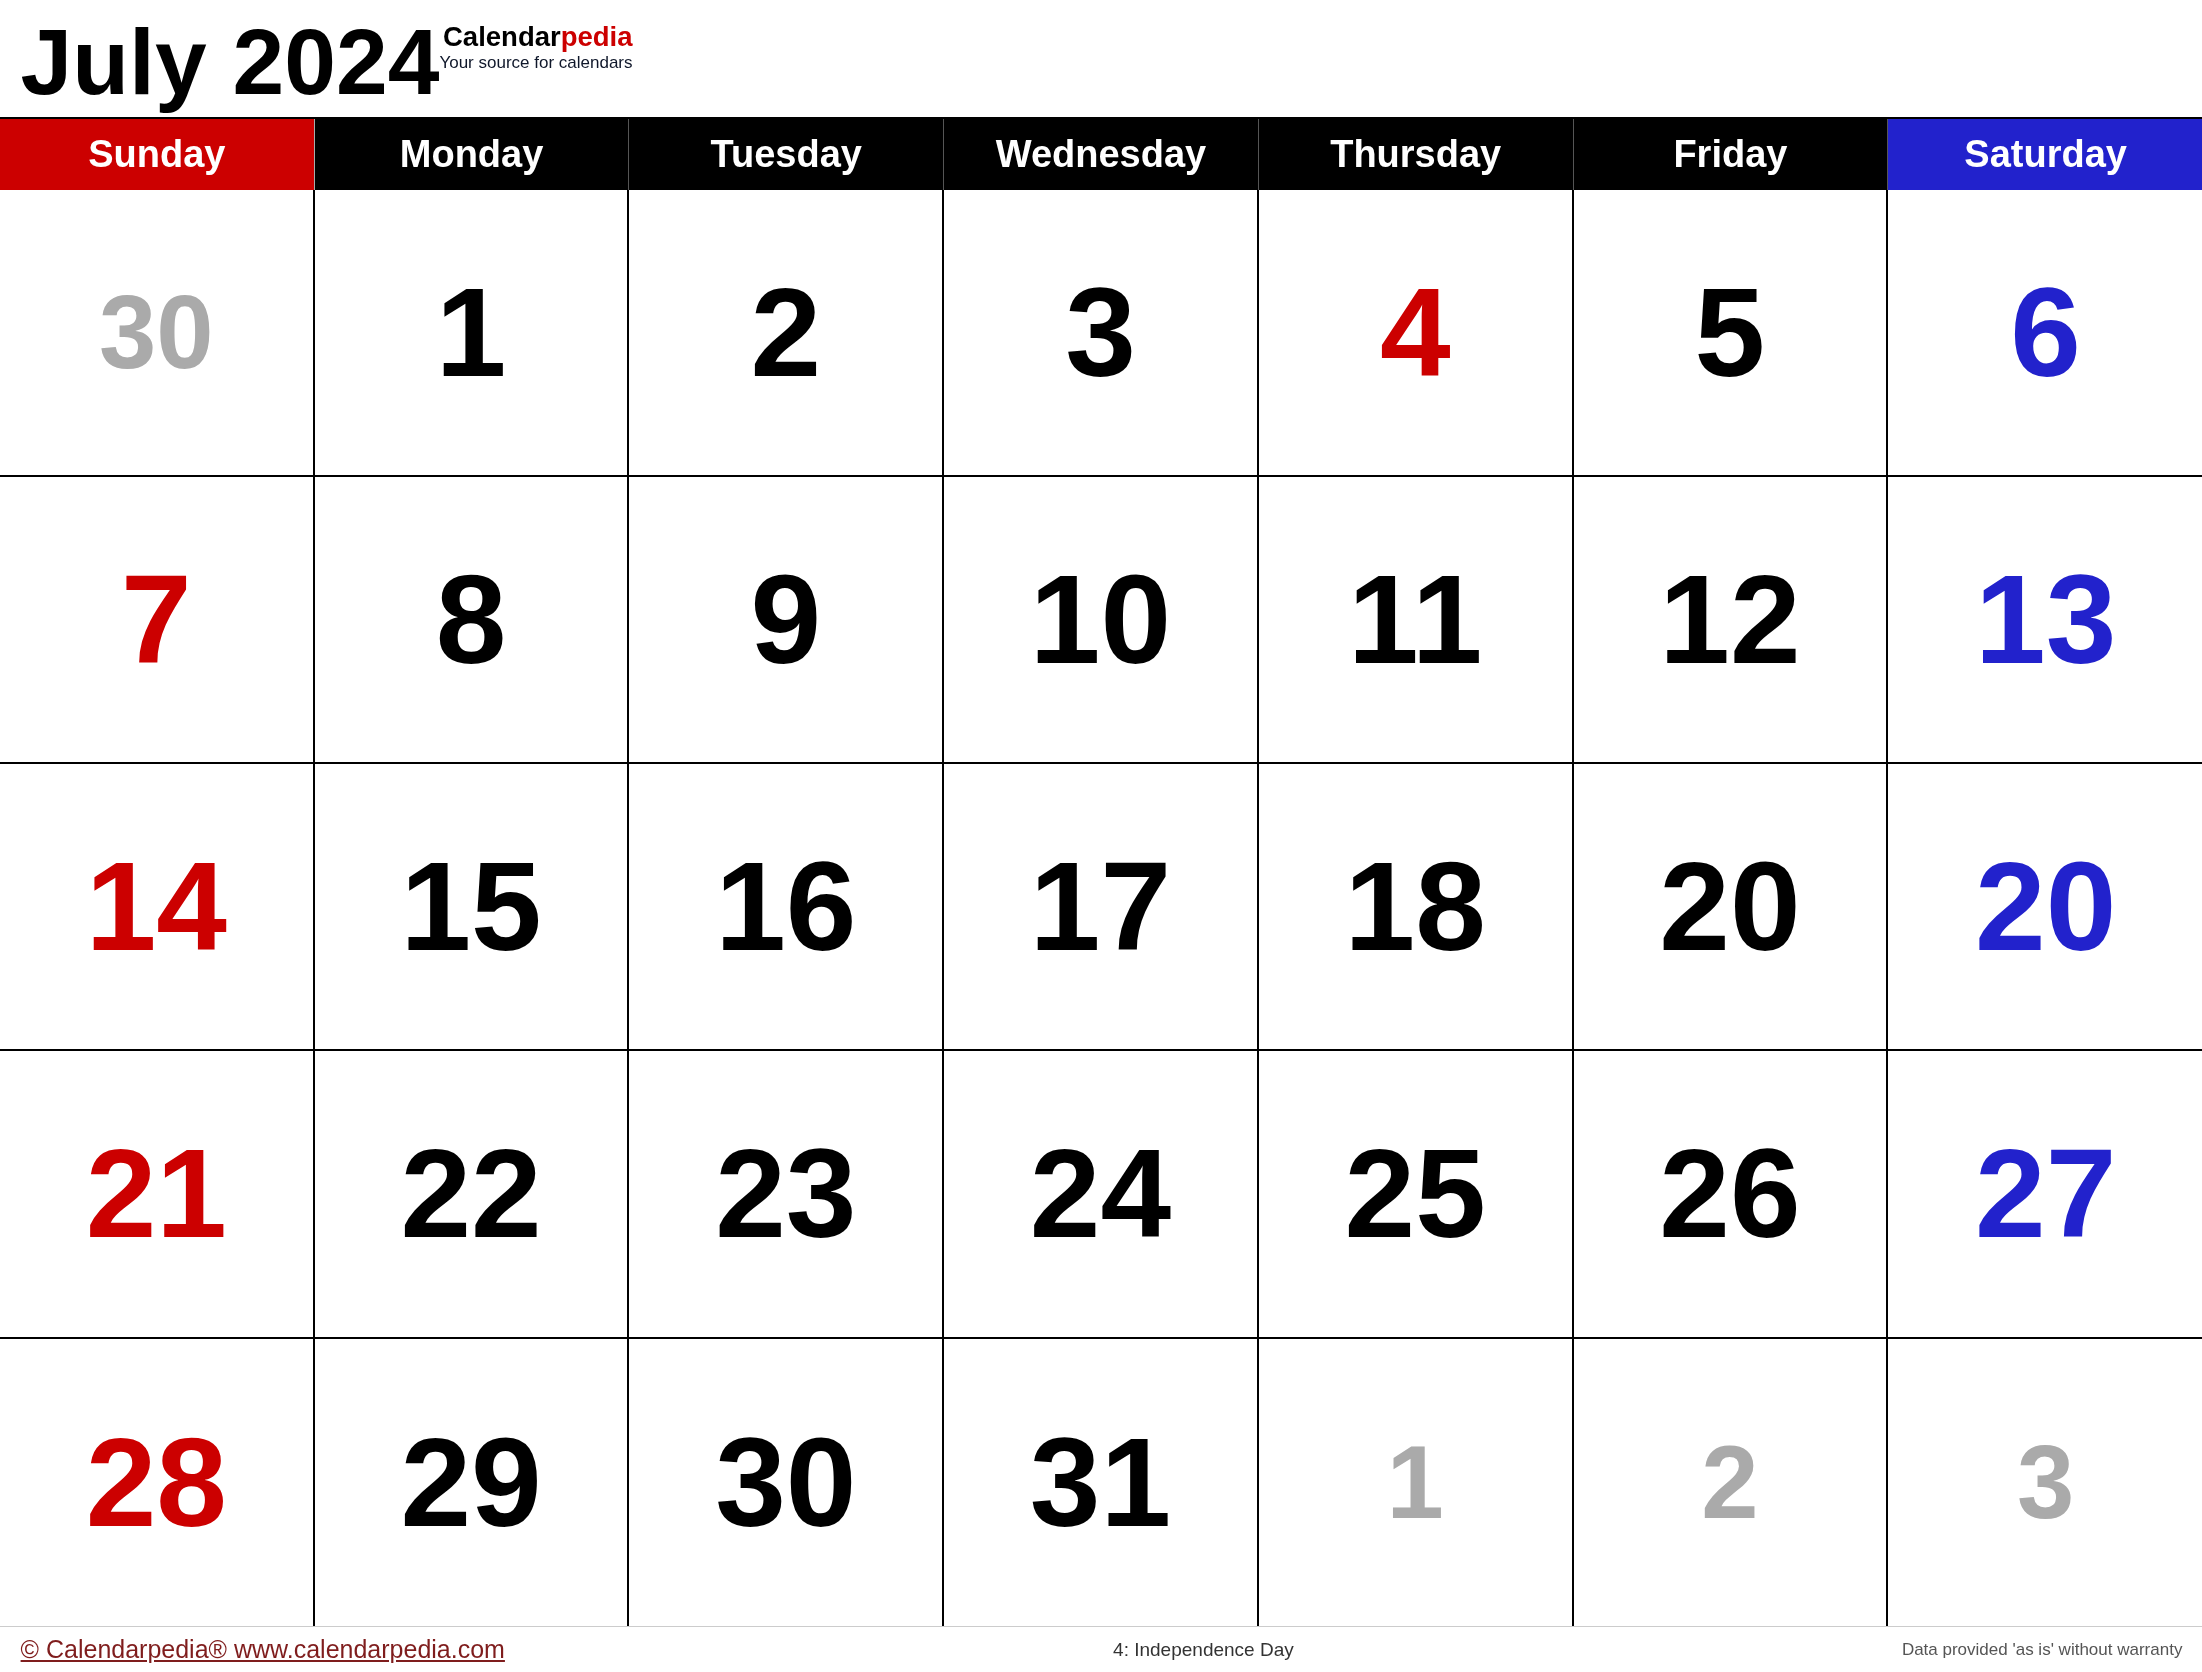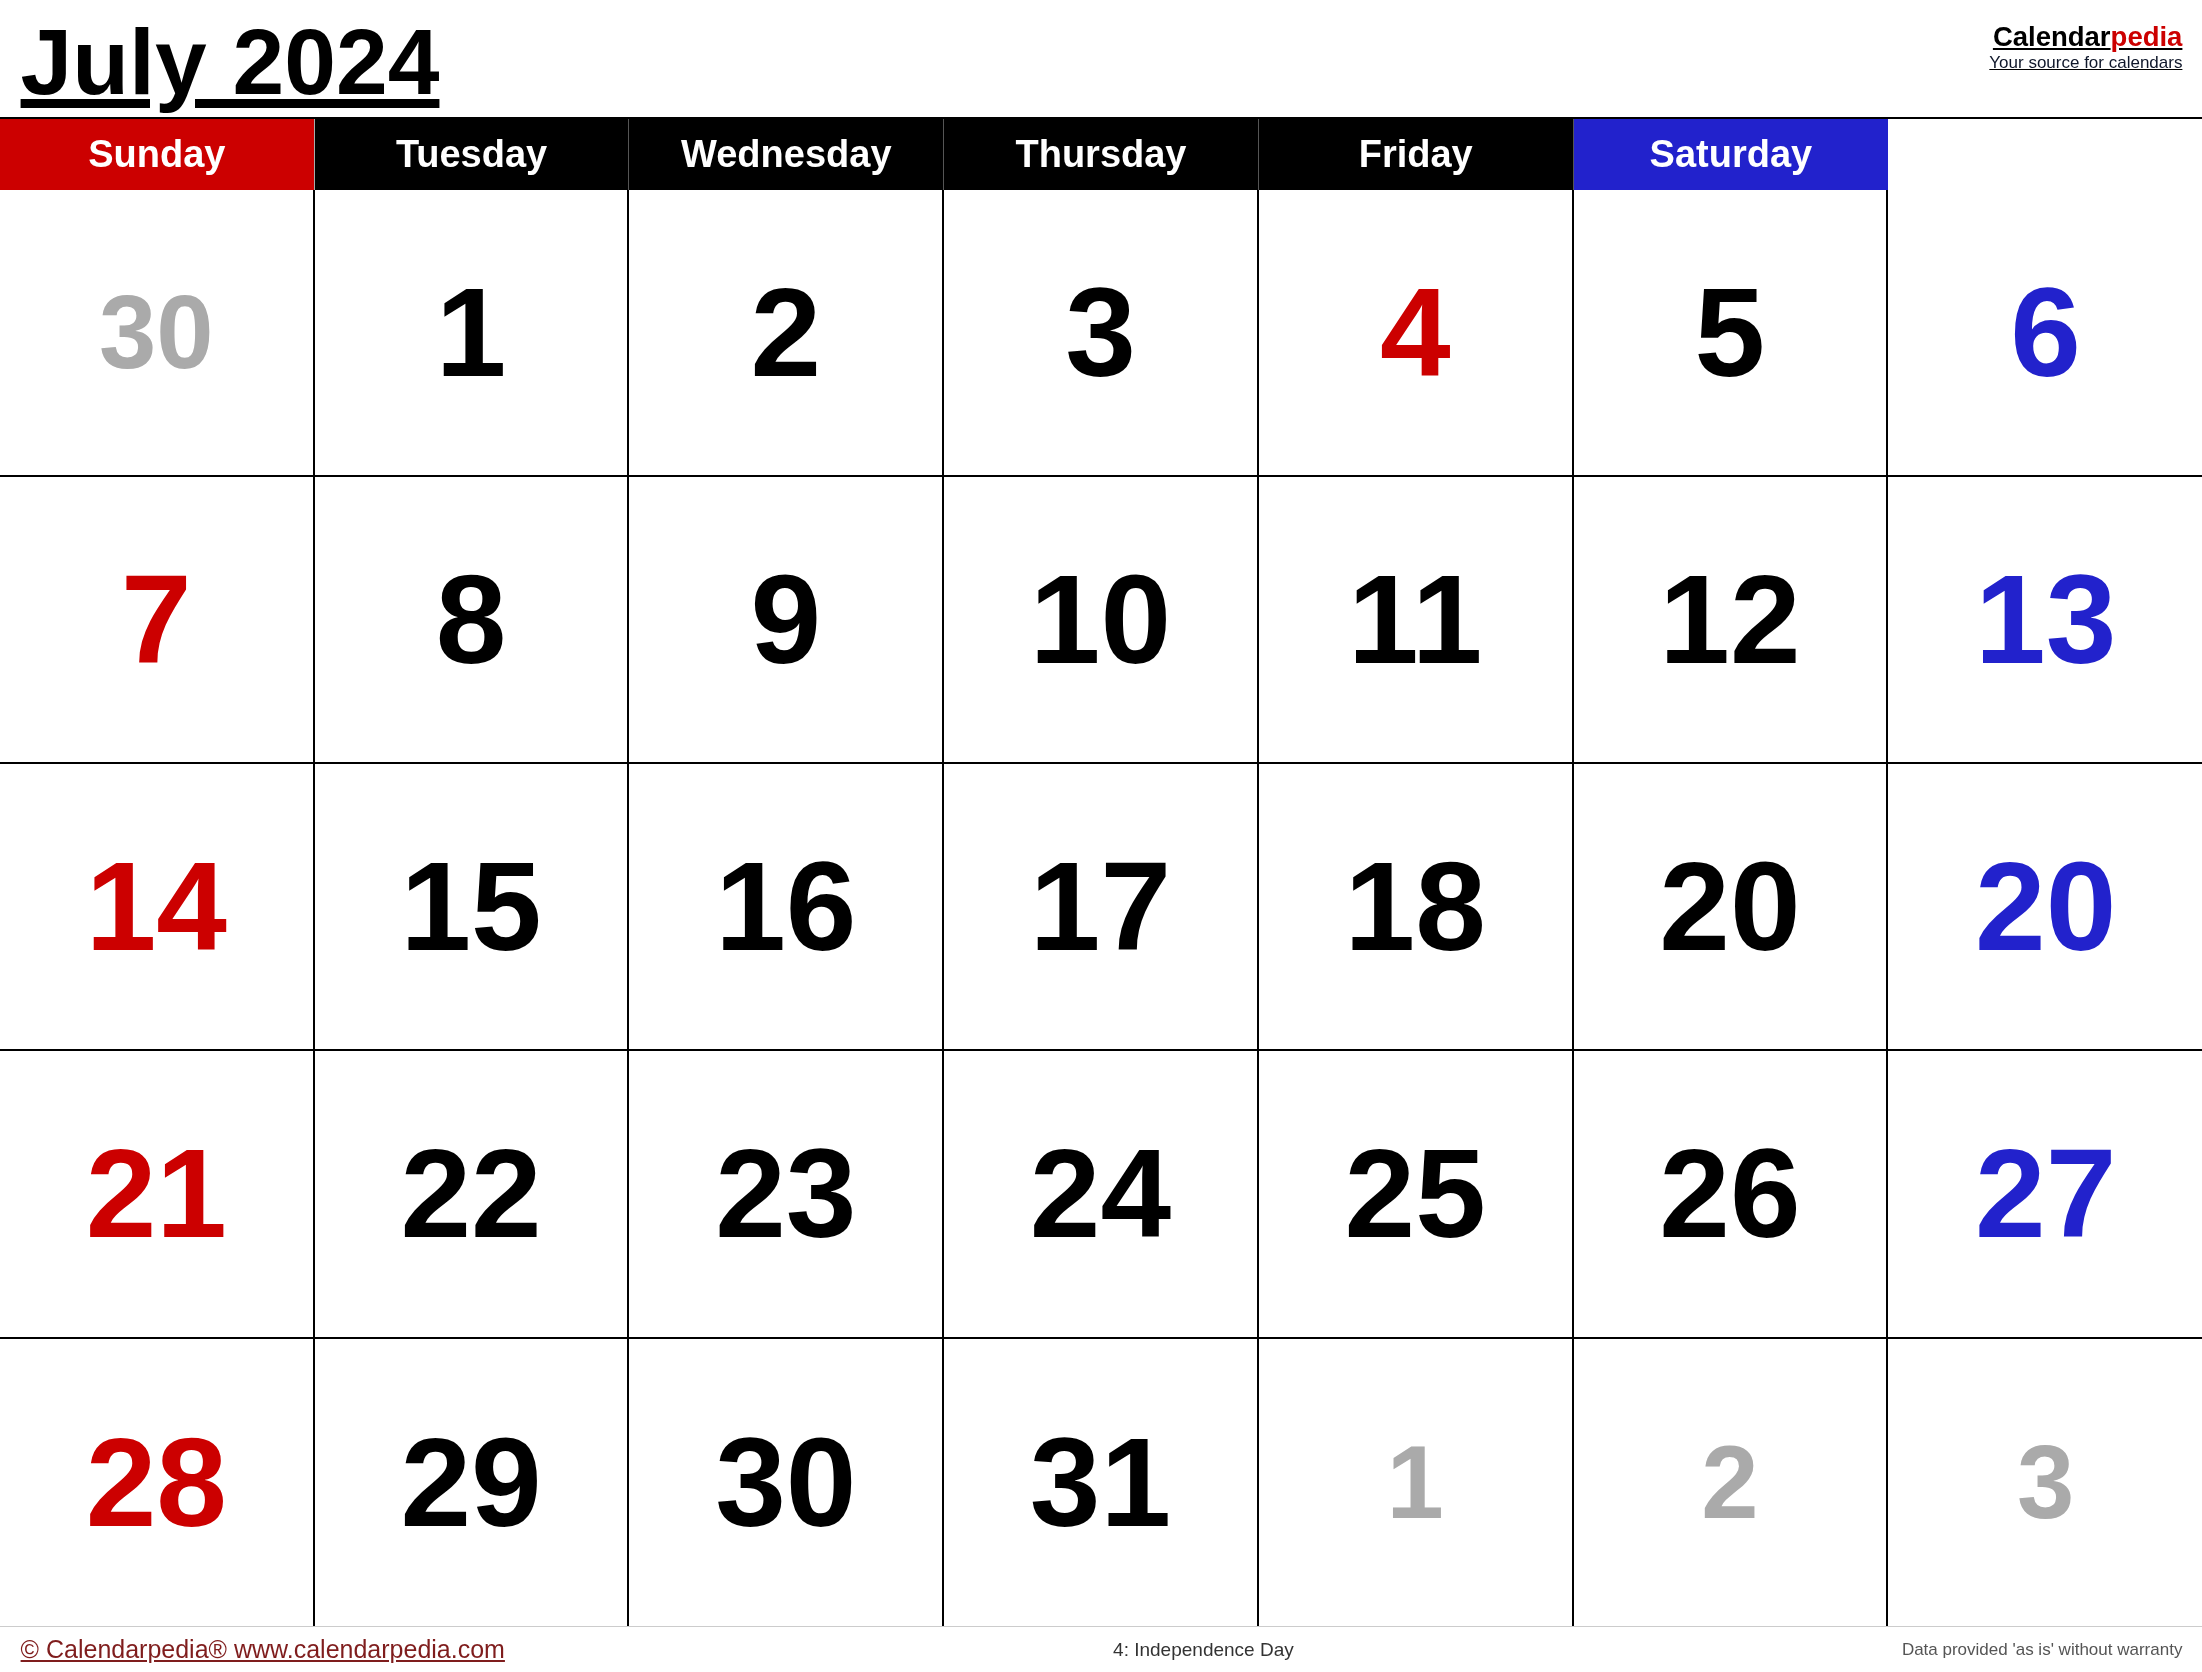--- a/index.html
+++ b/index.html
@@ -18,26 +18,24 @@
 
     .page-wrapper {
       width: 2203px;
       height: 1673px;
       display: flex;
       flex-direction: column;
     }
 
     .header {
       display: flex;
-      justify-content: space-between;
       align-items: flex-start;
       padding: 15.5px 20.6px 8.6px 20.6px;
       background: #fff;
       flex-shrink: 0;
-      text-decoration: underline;
     }
 
     .month-title {
       font-size: 93px;
       font-weight: bold;
       color: #000;
       line-height: 1;
     }
 
     .logo-area {
@@ -185,20 +183,21 @@
         Calendar<span class="red">pedia</span>
       </div>
       <div class="logo-subtitle">Your source for calendars</div>
     </div>
   </div>
 
   <div class="calendar-container">
 
     <div class="day-headers">
     <div class="day-header">Sunday</div>
+        <div class="day-header">Monday</div>
         <div class="day-header">Tuesday</div>
         <div class="day-header">Wednesday</div>
         <div class="day-header">Thursday</div>
         <div class="day-header">Friday</div>
         <div class="day-header">Saturday</div>
       </div>
 
     <div class="calendar-grid">
     <div class="calendar-week">
           <div class="calendar-cell">

